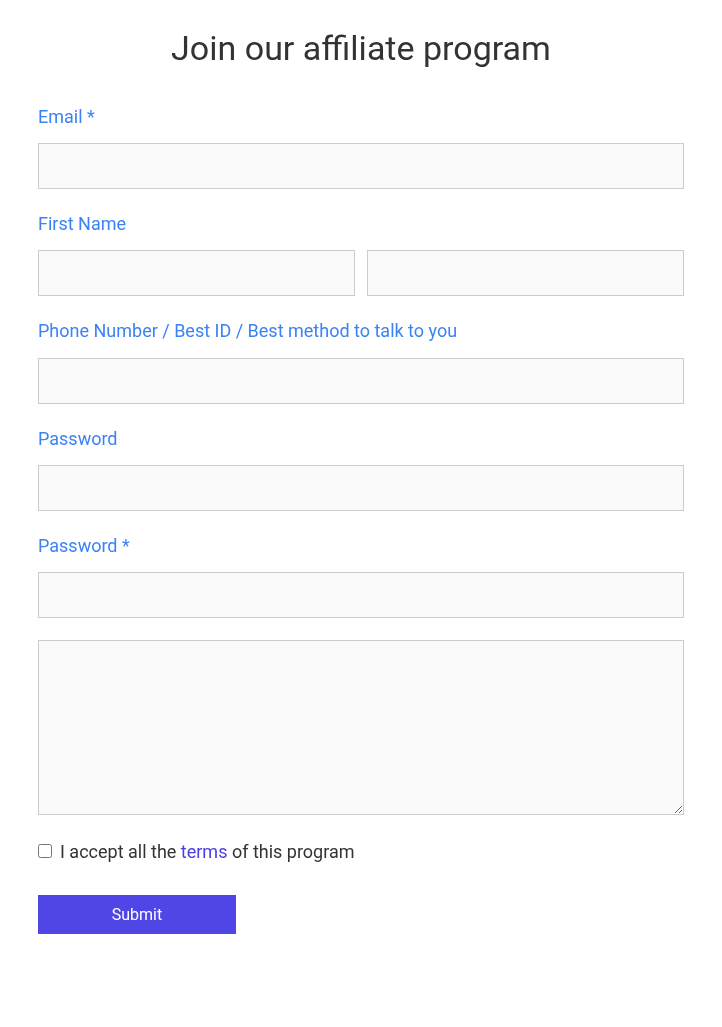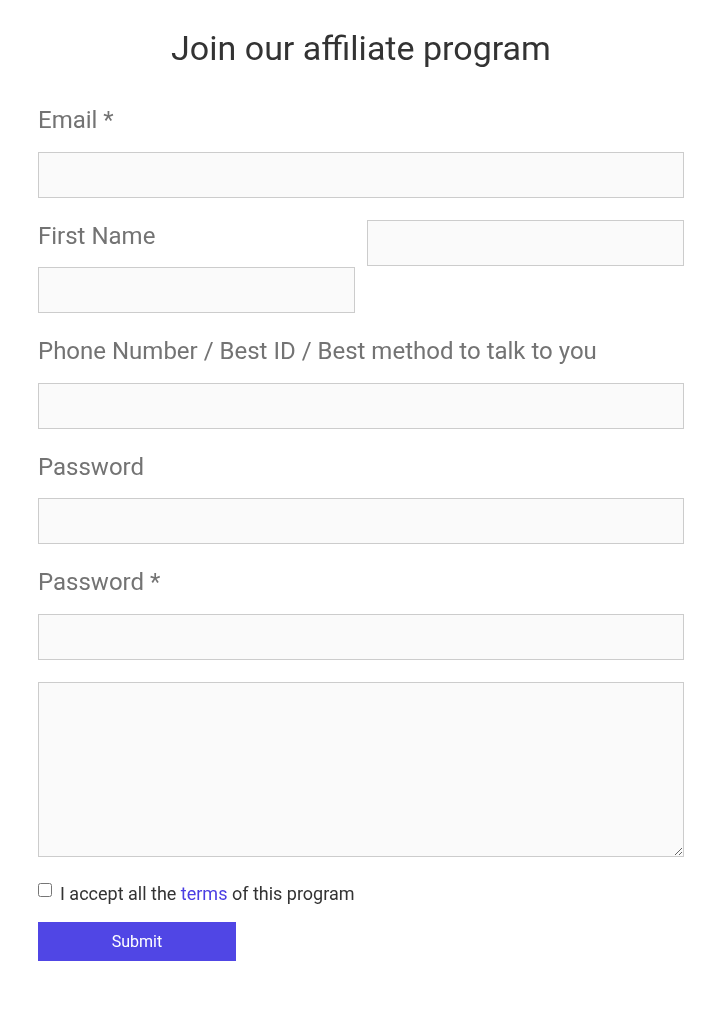--- a/index.html
+++ b/index.html
@@ -22,28 +22,29 @@
       margin-top: 8px;
       text-align: center;
     }
     .form-group {
       margin-bottom: 22px;
     }
     .form-row {
       display: flex;
       gap: 12px;
       margin-bottom: 22px;
+      align-items: flex-end;
     }
     .form-row .form-col {
       flex: 1;
     }
     label {
       display: block;
-      font-size: 24px;
-      color: #737373;
+      font-size: 18px;
+      color: #3b82f6;
       margin-bottom: 14px;
       line-height: 1.4;
     }
     input[type="text"],
     input[type="email"],
     input[type="password"],
     textarea {
       width: 100%;
       padding: 12px 10px;
       font-size: 16px;
@@ -59,23 +60,23 @@
     }
     textarea {
       height: 175px;
       resize: both;
     }
     .textarea-group label {
       line-height: 2.0;
     }
     .checkbox-group {
       margin-top: 18px;
-      margin-bottom: 18px;
+      margin-bottom: 33px;
       display: flex;
-      align-items: flex-start;
+      align-items: center;
       font-size: 18px;
       color: #333;
     }
     .checkbox-group input[type="checkbox"] {
       margin-right: 8px;
       width: 14px;
       height: 14px;
     }
     .checkbox-group a {
       color: #4a3de3;

